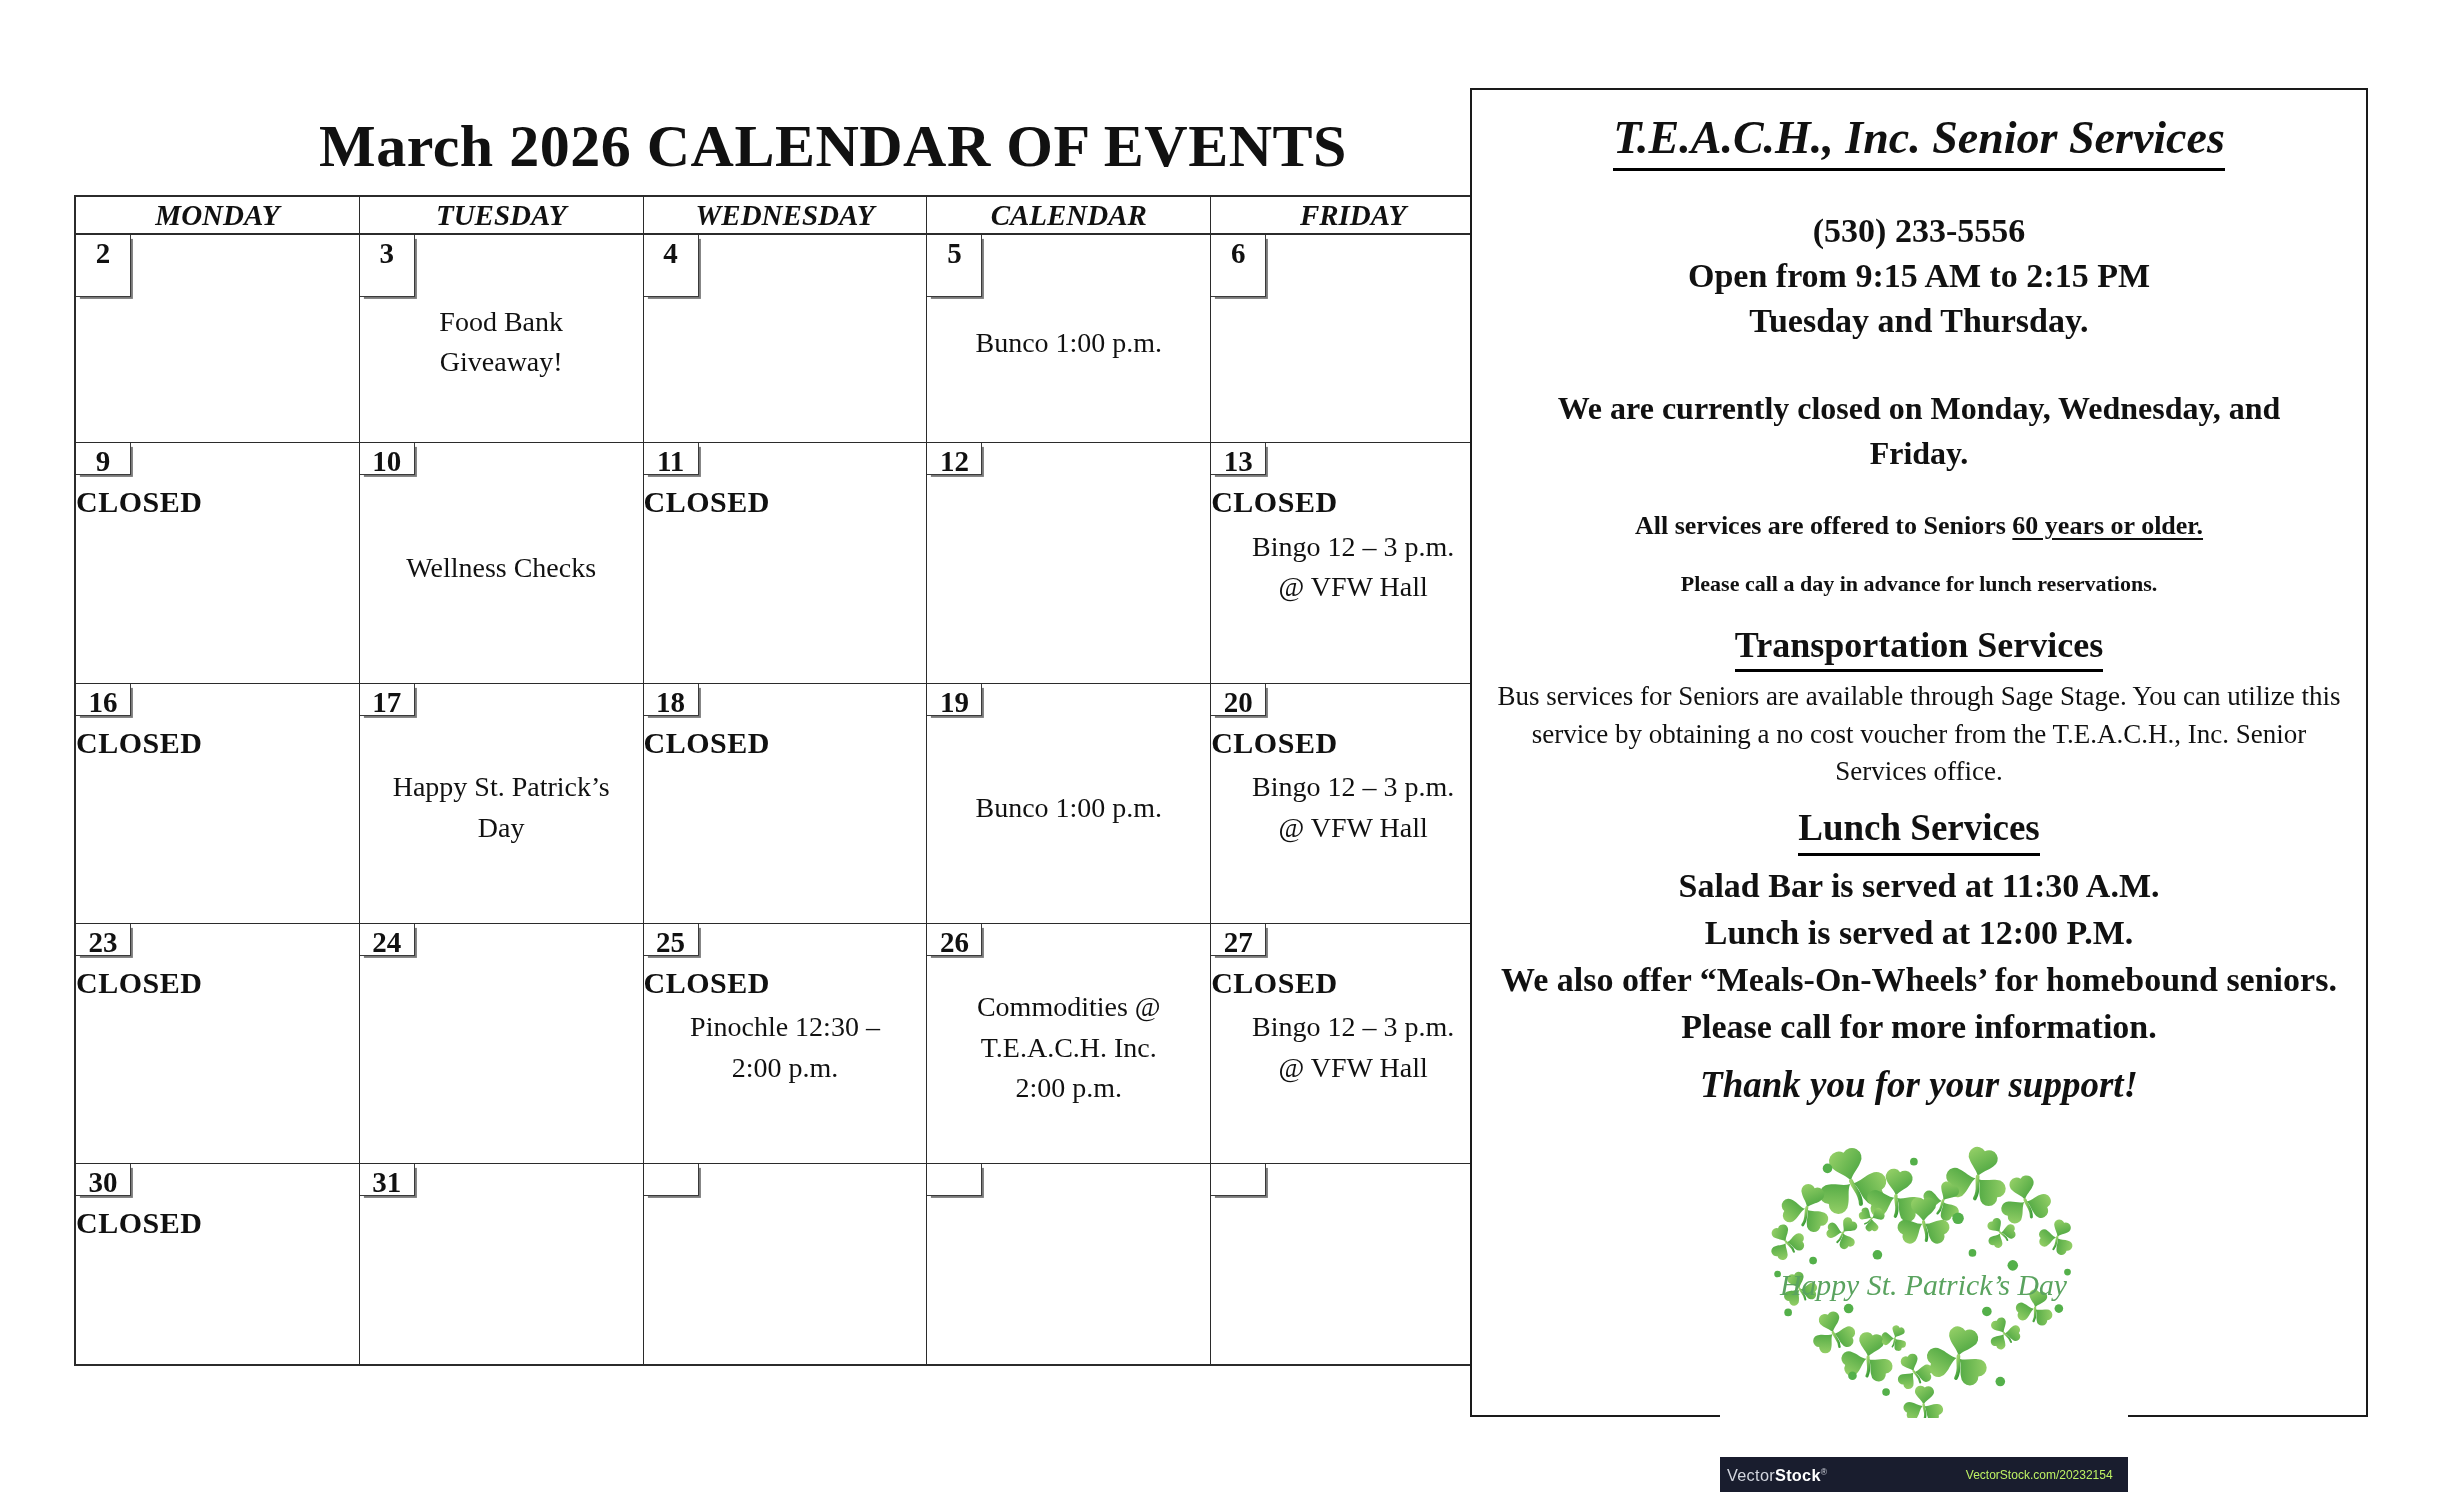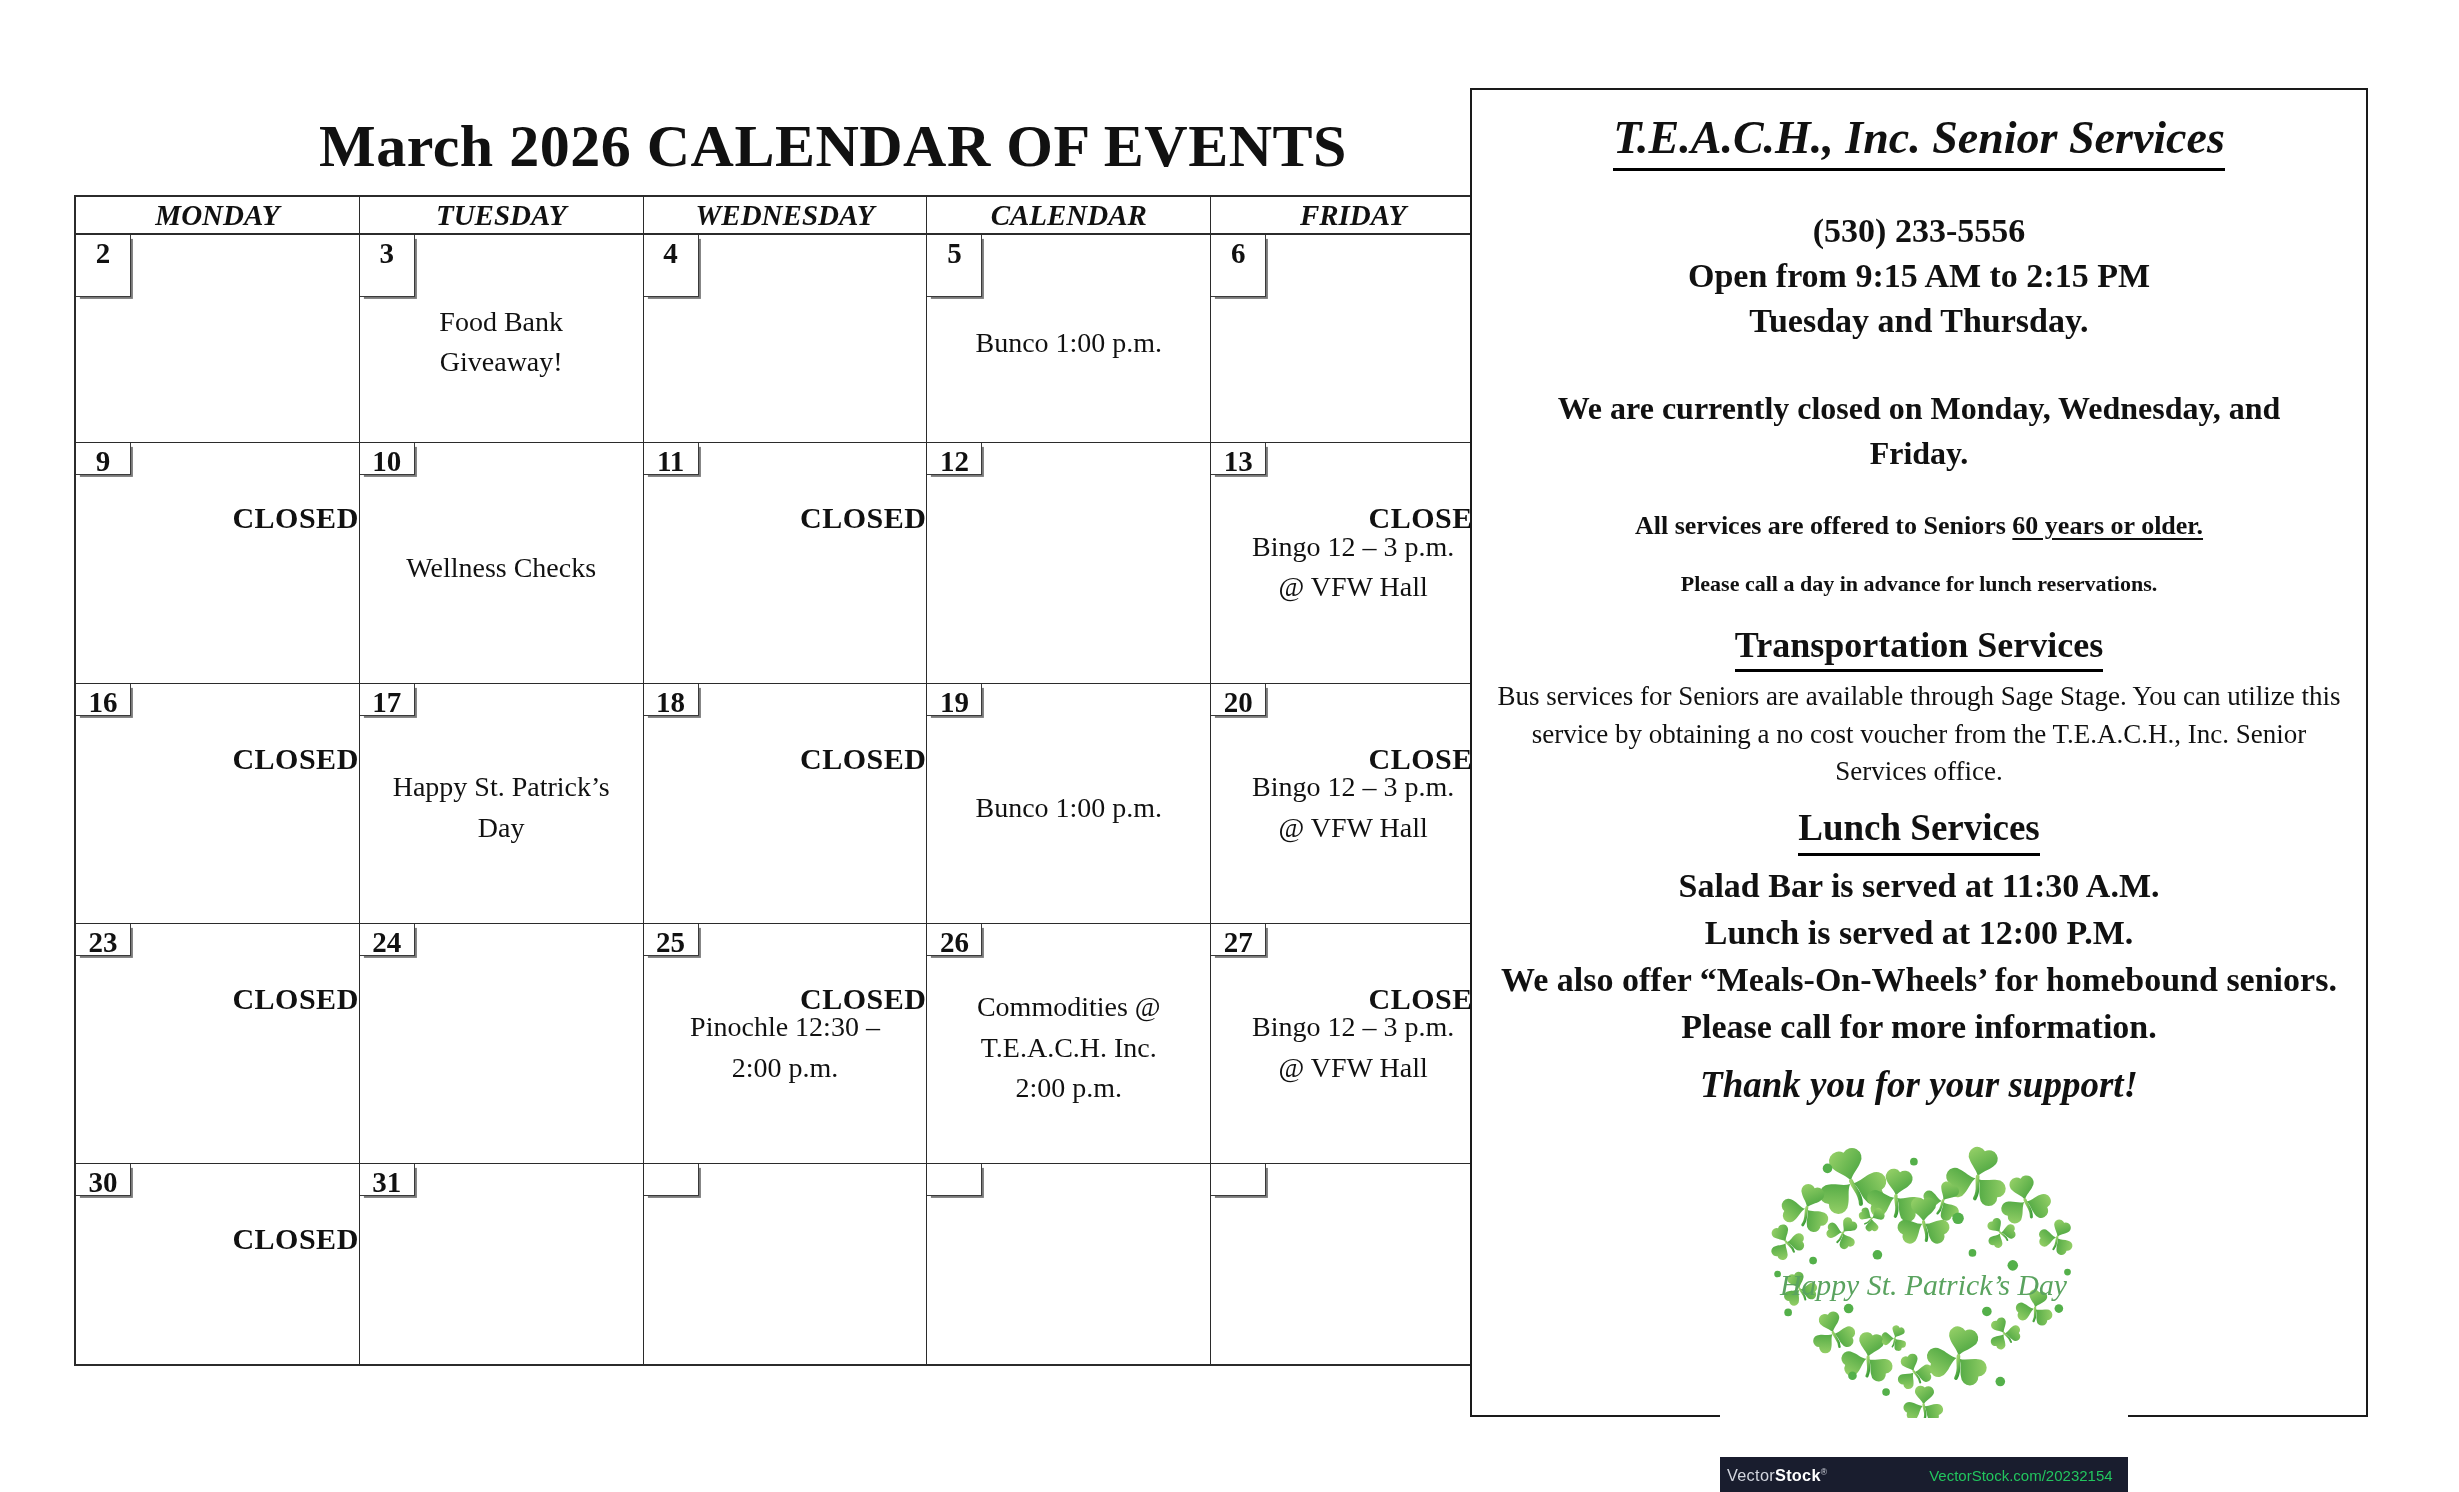--- a/index.html
+++ b/index.html
@@ -16,22 +16,22 @@
   .gcell{border-right:1.9px solid #2b2b2b;border-bottom:1.9px solid #2b2b2b;position:relative;background:#fff;}
   .gcell.last-col{border-right:none;}
   .gcell.last-row{border-bottom:none;}
   .day-header{display:flex;align-items:center;justify-content:center;
               font-style:italic;font-weight:bold;font-size:29px;border-bottom:2.9px solid #2b2b2b;}
   .date-box{position:absolute;top:0;left:0;width:54px;height:31px;background:#fff;
             border-right:1.9px solid #3a3a3a;border-bottom:1.9px solid #3a3a3a;
             box-shadow:2.9px 2.9px 0 -1px #7a7a7a;z-index:2;
             font-weight:bold;font-size:29px;text-align:center;line-height:37px;}
   .date-box.tall{height:61px;}
-  .closed{position:absolute;top:58px;left:0;right:0;text-align:right;
-          font-weight:bold;font-size:30px;letter-spacing:0.5px;padding-left:12px;}
+  .closed{position:absolute;top:42px;left:0;right:0;text-align:left;
+          font-weight:bold;font-size:30px;letter-spacing:0.5px;}
   .event{position:absolute;left:5.8px;right:5.8px;top:52%;transform:translateY(-50%);
          text-align:center;font-size:28px;line-height:1.45;white-space:pre-line;}
 
   
   .panel{position:absolute;left:1470px;top:88px;width:898px;height:1329px;background:#fff;
          border:2.9px solid #1a1a1a;z-index:10;box-sizing:border-box;text-align:center;}
   .panel-title{display:inline-block;margin-top:23px;font-size:46px;font-weight:bold;font-style:italic;
                border-bottom:3.8px solid #000;padding-bottom:4.8px;line-height:1.1;}
   .contact{margin-top:38px;font-size:34px;font-weight:bold;line-height:1.32;}
   .closed-days{margin:42px auto 0;max-width:807px;font-size:32px;font-weight:bold;line-height:1.4;}
@@ -47,21 +47,21 @@
 
   
   .vector-img{position:absolute;left:1720px;top:1105px;width:408px;height:388px;background:#fff;z-index:20;}
   .vector-img svg{position:absolute;left:40px;top:25px;}
   .wm-bar{position:absolute;left:0;bottom:0;width:100%;height:36px;display:flex;align-items:center;
           justify-content:space-between;box-sizing:border-box;padding:0 15.4px;
           font-family:"Liberation Sans","DejaVu Sans",sans-serif;}
   .wm-brand{font-size:16.3px;color:#d2d5de;letter-spacing:0.3px;}
   .wm-brand b{color:#ffffff;}
   .wm-brand sup{font-size:8.6px;}
-  .wm-url{font-size:15px;color:#22c55e;}
+  .wm-url{font-size:12px;color:#bef264;}
 </style>
 </head>
 <body>
 
 <div class="cal-title">March 2026 CALENDAR OF EVENTS</div>
 
 <div class="grid">
     <div class="gcell day-header">MONDAY</div>
     <div class="gcell day-header">TUESDAY</div>
     <div class="gcell day-header">WEDNESDAY</div>

